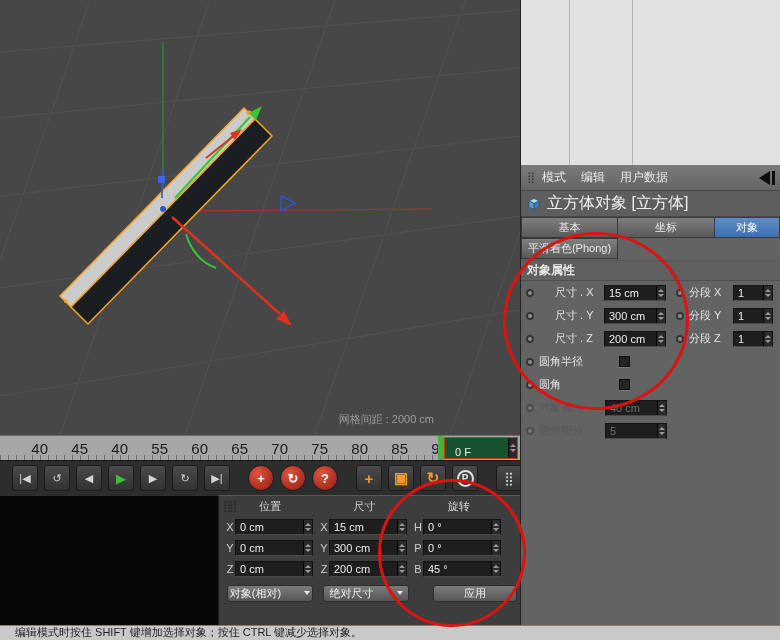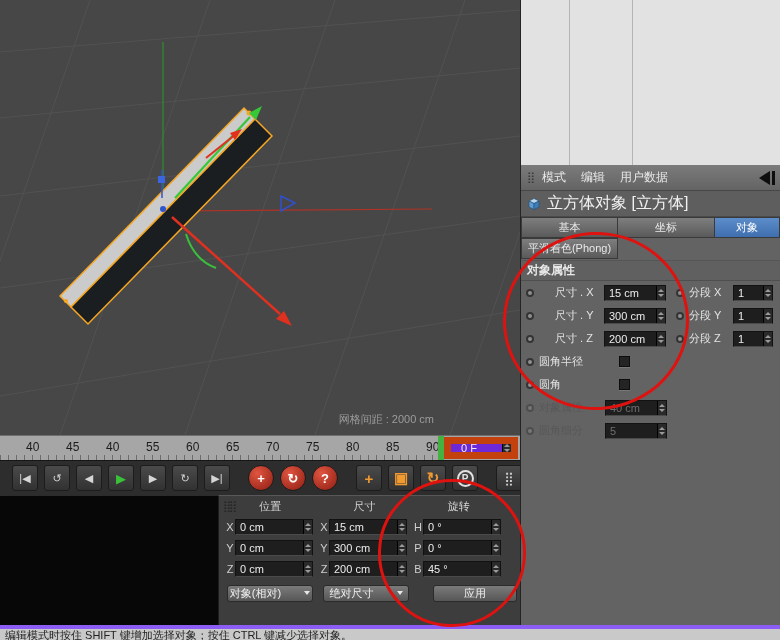--- a/index.html
+++ b/index.html
@@ -7,26 +7,26 @@
   .app{position:relative;width:780px;height:640px;overflow:hidden;background:#3a3a3a;
        font-family:"Liberation Sans","DejaVu Sans",sans-serif}
 
   
   .viewport{position:absolute;left:0;top:0;width:520px;height:435px;background:#474747}
   .viewport svg{display:block}
   .grid-label{position:absolute;right:86px;bottom:8px;font-size:11px;color:#9c9c9c;white-space:nowrap}
 
   
   .ruler{position:absolute;left:0;top:435px;width:520px;height:25px;background:#a6a6a6;border-top:1px solid #6e6e6e}
-  .ruler .t{position:absolute;top:4px;width:22px;text-align:left;font-size:12px;color:#1c1c1c}
+  .ruler .t{position:absolute;top:4px;width:22px;text-align:right;font-size:15px;color:#1c1c1c}
   .tickband{position:absolute;left:0;bottom:0;width:438px;height:5px;
             background:repeating-linear-gradient(90deg,#6c6c6c 0 1px,rgba(0,0,0,0) 1px 8px)}
   .playhead{position:absolute;left:438px;top:0;width:6px;height:24px;background:#43b243}
-  .framefield{position:absolute;left:444px;top:1px;width:74px;height:22px;background:#6d28d9;
-              border:7px solid #c2410c;color:#e8e8e8;font-size:11px;display:flex;align-items:center;padding-left:6px}
+  .framefield{position:absolute;left:444px;top:1px;width:74px;height:22px;background:#14532d;
+              border:1px solid #c2410c;color:#e8e8e8;font-size:11px;display:flex;align-items:flex-end;padding-left:6px}
   .framefield .spin{margin-left:auto}
 
   
   .transport{position:absolute;left:0;top:460px;width:520px;height:35px;background:#2d2d2d;
              border-top:1px solid #171717;display:flex;align-items:center}
   .tbtn{width:26px;height:26px;margin-left:6px;background:linear-gradient(#4a4a4a,#323232);
         border:1px solid #1c1c1c;border-radius:3px;color:#d6d6d6;font-size:11px;
         display:flex;align-items:center;justify-content:center;flex:none;padding:0;white-space:nowrap}
   .tbtn.first{margin-left:12px}
   .tbtn.gapL{margin-left:18px}
@@ -62,21 +62,21 @@
       background:linear-gradient(#7b7b7b,#565656);border:1px solid #2b2b2b;border-radius:3px;
       color:#f0f0f0;font-size:11px;white-space:nowrap}
   .dd .car{width:0;height:0;border-left:3.5px solid transparent;border-right:3.5px solid transparent;
            border-top:4px solid #e8e8e8}
   .dd1{width:86px;margin-left:8px}
   .dd2{width:86px;margin-left:10px}
   .applybtn{width:84px;margin-left:24px}
 
   
   .status{position:absolute;left:0;top:625px;width:780px;height:15px;background:#c9c9c9;
-          border-top:4px solid #8b5cf6;font-size:11px;color:#1f1f1f;line-height:13px;padding-left:5px;
+          border-top:1px solid #8b5cf6;font-size:11px;color:#1f1f1f;line-height:13px;padding-left:15px;
           white-space:nowrap;overflow:hidden}
 
   
   .rpanel{position:absolute;left:520px;top:0;width:260px;height:625px;background:#636363;border-left:1px solid #242424}
   .rp-top{height:165px;background:#e2e2e2;position:relative}
   .vline{position:absolute;top:0;bottom:0;width:1px;background:#b4b4b4}
   .rp-menubar{height:26px;background:linear-gradient(#7b7b7b,#646464);border-bottom:1px solid #474747;
               display:flex;align-items:center;font-size:12px;color:#e9e9e9}
   .rp-menubar .gripglyph{color:#383838;margin:0 7px 0 6px;letter-spacing:0}
   .menu-item{margin-right:15px}

